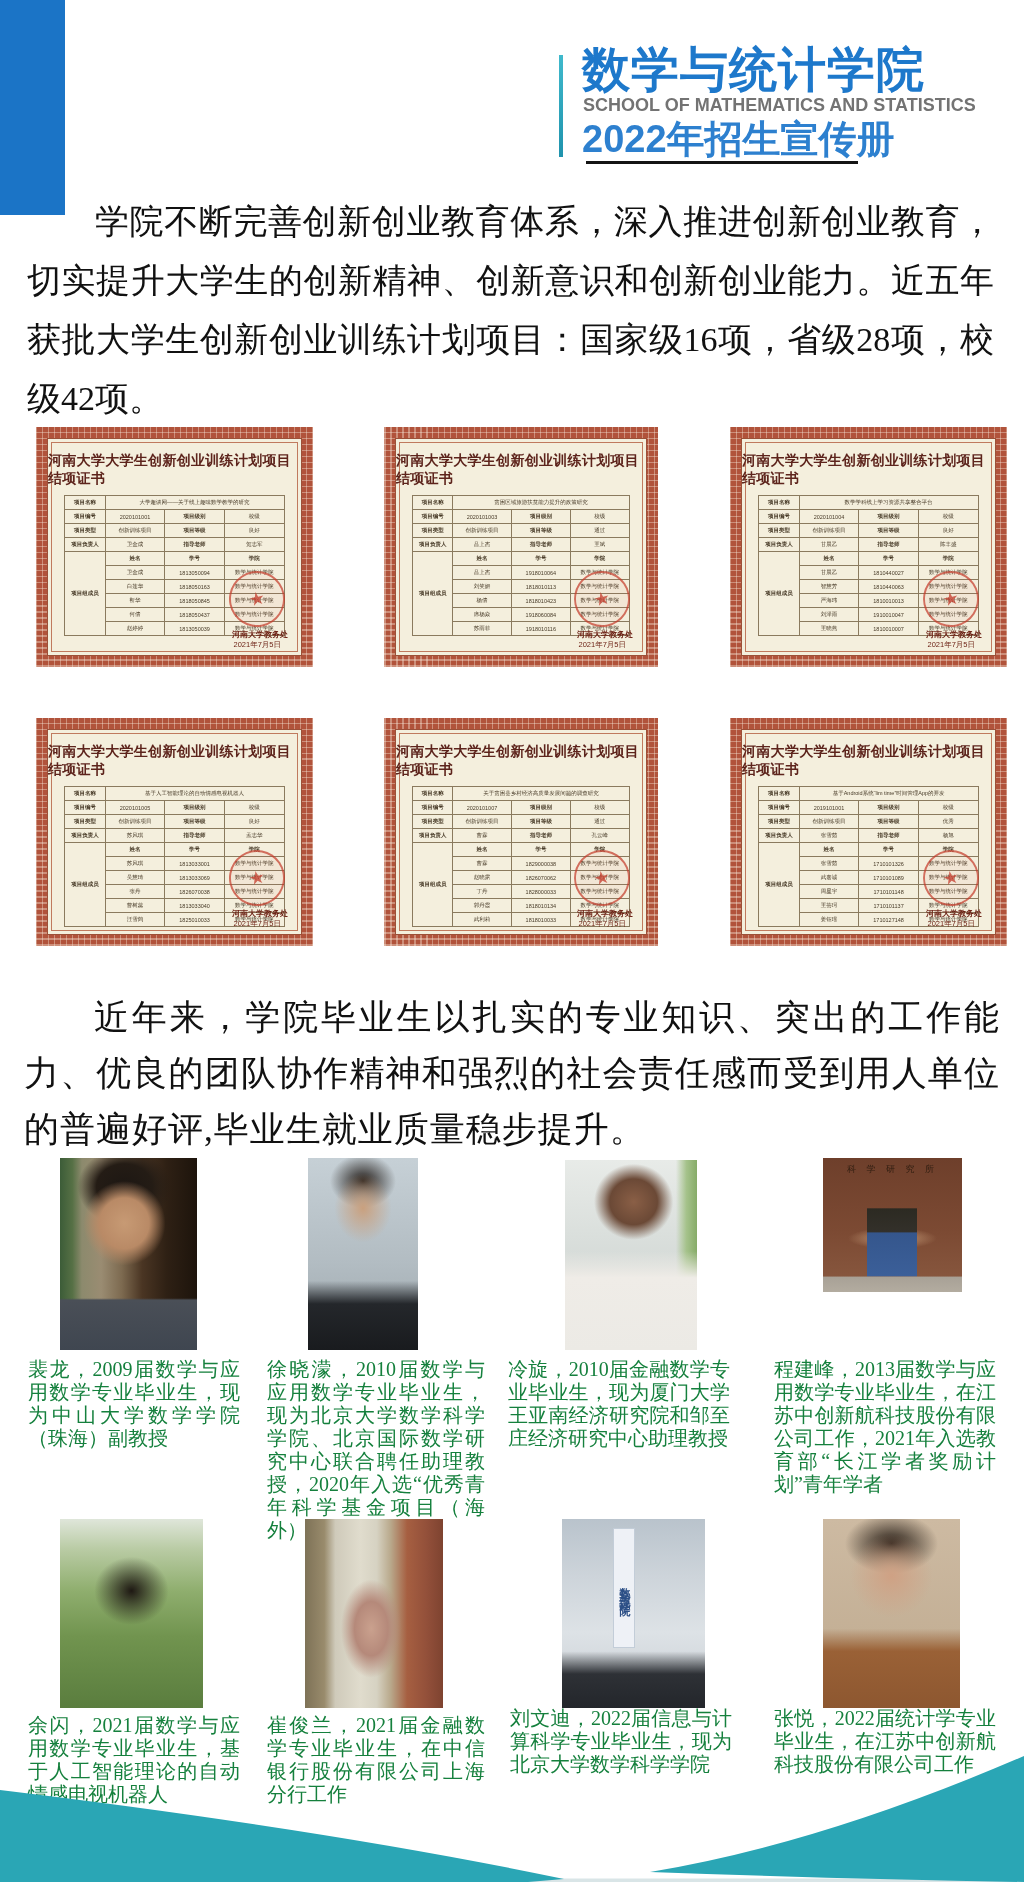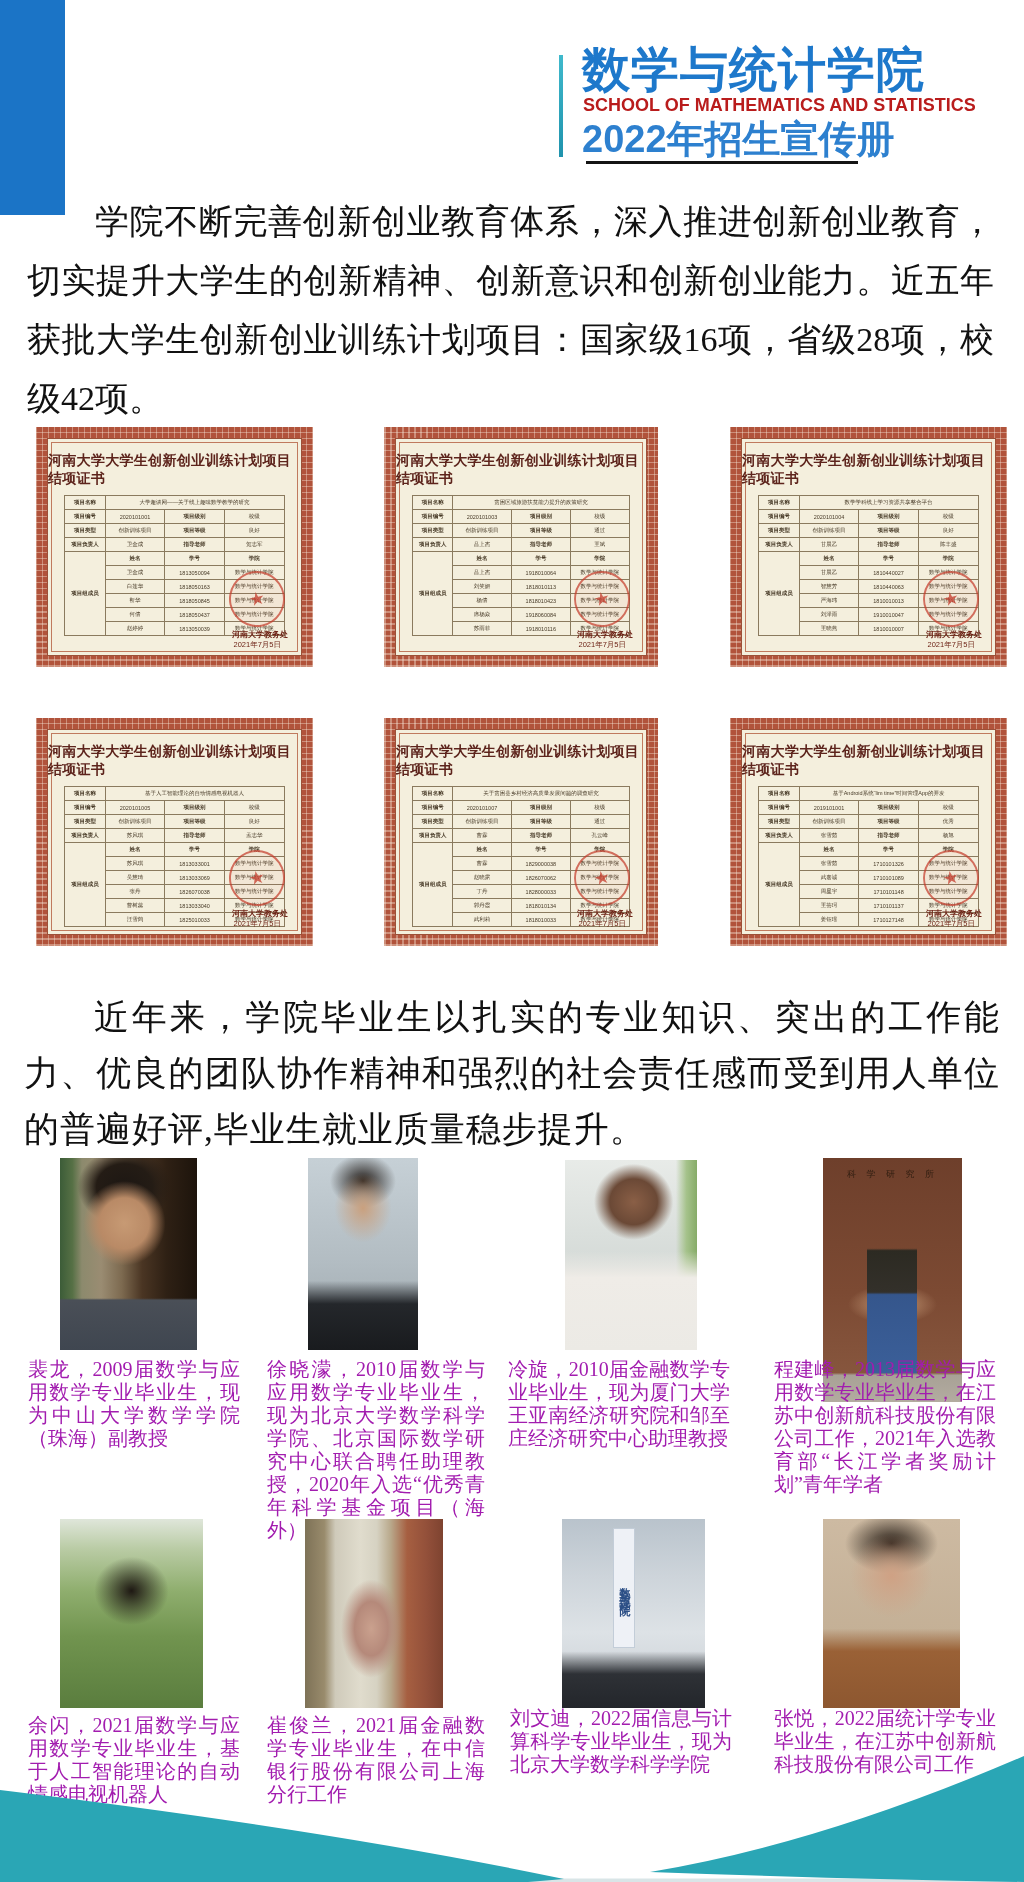--- a/index.html
+++ b/index.html
@@ -10,21 +10,21 @@
 
   
   .corner-rect{position:absolute;left:0;top:0;width:65px;height:215px;background:#1b74c6;}
   .main-title{position:absolute;left:110px;top:16px;font-size:113px;font-weight:bold;
               color:#0d0d0d;letter-spacing:3px;white-space:nowrap;}
   .head-divider{position:absolute;left:559px;top:55px;width:4px;height:102px;
                 background:linear-gradient(#3fb9cc,#1f93ad);}
   .college-cn{position:absolute;left:582px;top:38px;font-size:48px;font-weight:bold;
               color:#1d78cb;white-space:nowrap;letter-spacing:1px;}
   .college-en{position:absolute;left:583px;top:95px;font-size:18px;font-weight:600;
-              color:#b91c1c;white-space:nowrap;}
+              color:#737373;white-space:nowrap;}
   .brochure{position:absolute;left:582px;top:114px;font-size:38px;font-weight:bold;
             color:#2d80cf;white-space:nowrap;}
   .head-underline{position:absolute;left:586px;top:161px;width:272px;height:3px;background:#141414;}
 
   
   .para{position:absolute;font-family:"Liberation Serif","DejaVu Serif",serif;color:#111;
         text-align:justify;}
   .para1{left:27px;width:967px;top:192px;font-size:34px;line-height:59px;text-indent:68px;}
   .para2{left:24px;width:976px;top:990px;font-size:35px;line-height:56px;text-indent:70px;
          letter-spacing:1px;}
@@ -50,21 +50,21 @@
   .stamp{position:absolute;right:16px;bottom:28px;width:52px;height:52px;border-radius:50%;
         border:2.5px solid rgba(196,58,42,.7);color:rgba(196,58,42,.75);
         display:flex;align-items:center;justify-content:center;font-size:18px;
         transform:rotate(-12deg);background:rgba(214,98,78,.06);}
   .seal-org{position:absolute;right:13px;bottom:15px;font-size:8px;font-weight:bold;color:#6e2417;}
   .seal-date{position:absolute;right:20px;bottom:5px;font-size:7.5px;color:#6e2417;}
 
   
   .photo{position:absolute;overflow:hidden;}
   .caption{position:absolute;font-family:"Liberation Serif","DejaVu Serif",serif;
-        font-size:20px;line-height:23px;color:#a21caf;text-align:justify;}
+        font-size:20px;line-height:23px;color:#15803d;text-align:justify;}
 
   .ph1{background:
     linear-gradient(0deg,#3f4650 0%,#4a4f57 26%,rgba(0,0,0,0) 27%),
     radial-gradient(ellipse 30% 22% at 47% 34%,#c79a74 0%,#b98a66 60%,rgba(0,0,0,0) 100%),
     radial-gradient(ellipse 34% 20% at 47% 15%,#1d1713 0%,#241c15 60%,rgba(0,0,0,0) 100%),
     linear-gradient(90deg,#3c5c38 0%,#567045 9%,#8c8a6d 16%,#9a8c72 30%,#7d6a50 45%,#4a3523 60%,#2e2014 78%,#1d140c 100%);}
   .ph2{background:
     linear-gradient(0deg,#191b1e 0%,#24272b 24%,rgba(0,0,0,0) 36%),
     radial-gradient(ellipse 26% 18% at 50% 26%,#c9a07e 0%,rgba(0,0,0,0) 100%),
     radial-gradient(ellipse 30% 14% at 50% 12%,#201a16 0%,rgba(0,0,0,0) 100%),
@@ -515,21 +515,21 @@
 
   <div class="para para2">近年来，学院毕业生以扎实的专业知识、突出的工作能力、优良的团队协作精神和强烈的社会责任感而受到用人单位的普遍好评,毕业生就业质量稳步提升。</div>
 
   <div id="grads">
       <div class="photo ph1" style="left: 60px; top: 1158px; width: 137px; height: 192px;"></div>
       <div class="caption" style="left: 28px; top: 1358px; width: 212px;">裴龙，2009届数学与应用数学专业毕业生，现为中山大学数学学院（珠海）副教授</div>
       <div class="photo ph2" style="left: 308px; top: 1158px; width: 110px; height: 192px;"></div>
       <div class="caption" style="left: 267px; top: 1358px; width: 218px;">徐晓濛，2010届数学与应用数学专业毕业生，现为北京大学数学科学学院、北京国际数学研究中心联合聘任助理教授，2020年入选“优秀青年科学基金项目（海外）”青年学者</div>
       <div class="photo ph3" style="left: 565px; top: 1160px; width: 132px; height: 190px;"></div>
       <div class="caption" style="left: 508px; top: 1358px; width: 222px;">冷旋，2010届金融数学专业毕业生，现为厦门大学王亚南经济研究院和邹至庄经济研究中心助理教授</div>
-      <div class="photo ph4" style="left: 823px; top: 1158px; width: 139px; height: 244px;">
+      <div class="photo ph4" style="left: 823px; top: 1158px; width: 139px; height: 134px;">
         <div class="plaque">科 学 研 究 所</div>
       </div>
       <div class="caption" style="left: 774px; top: 1358px; width: 222px;">程建峰，2013届数学与应用数学专业毕业生，在江苏中创新航科技股份有限公司工作，2021年入选教育部“长江学者奖励计划”青年学者</div>
       <div class="photo ph5" style="left: 60px; top: 1519px; width: 143px; height: 189px;"></div>
       <div class="caption" style="left: 28px; top: 1714px; width: 212px;">余闪，2021届数学与应用数学专业毕业生，基于人工智能理论的自动情感电视机器人</div>
       <div class="photo ph6" style="left: 305px; top: 1519px; width: 138px; height: 189px;"></div>
       <div class="caption" style="left: 267px; top: 1714px; width: 218px;">崔俊兰，2021届金融数学专业毕业生，在中信银行股份有限公司上海分行工作</div>
       <div class="photo ph7" style="left: 562px; top: 1519px; width: 143px; height: 189px;">
         <div class="vsign">数学与统计学院</div>
       </div>

